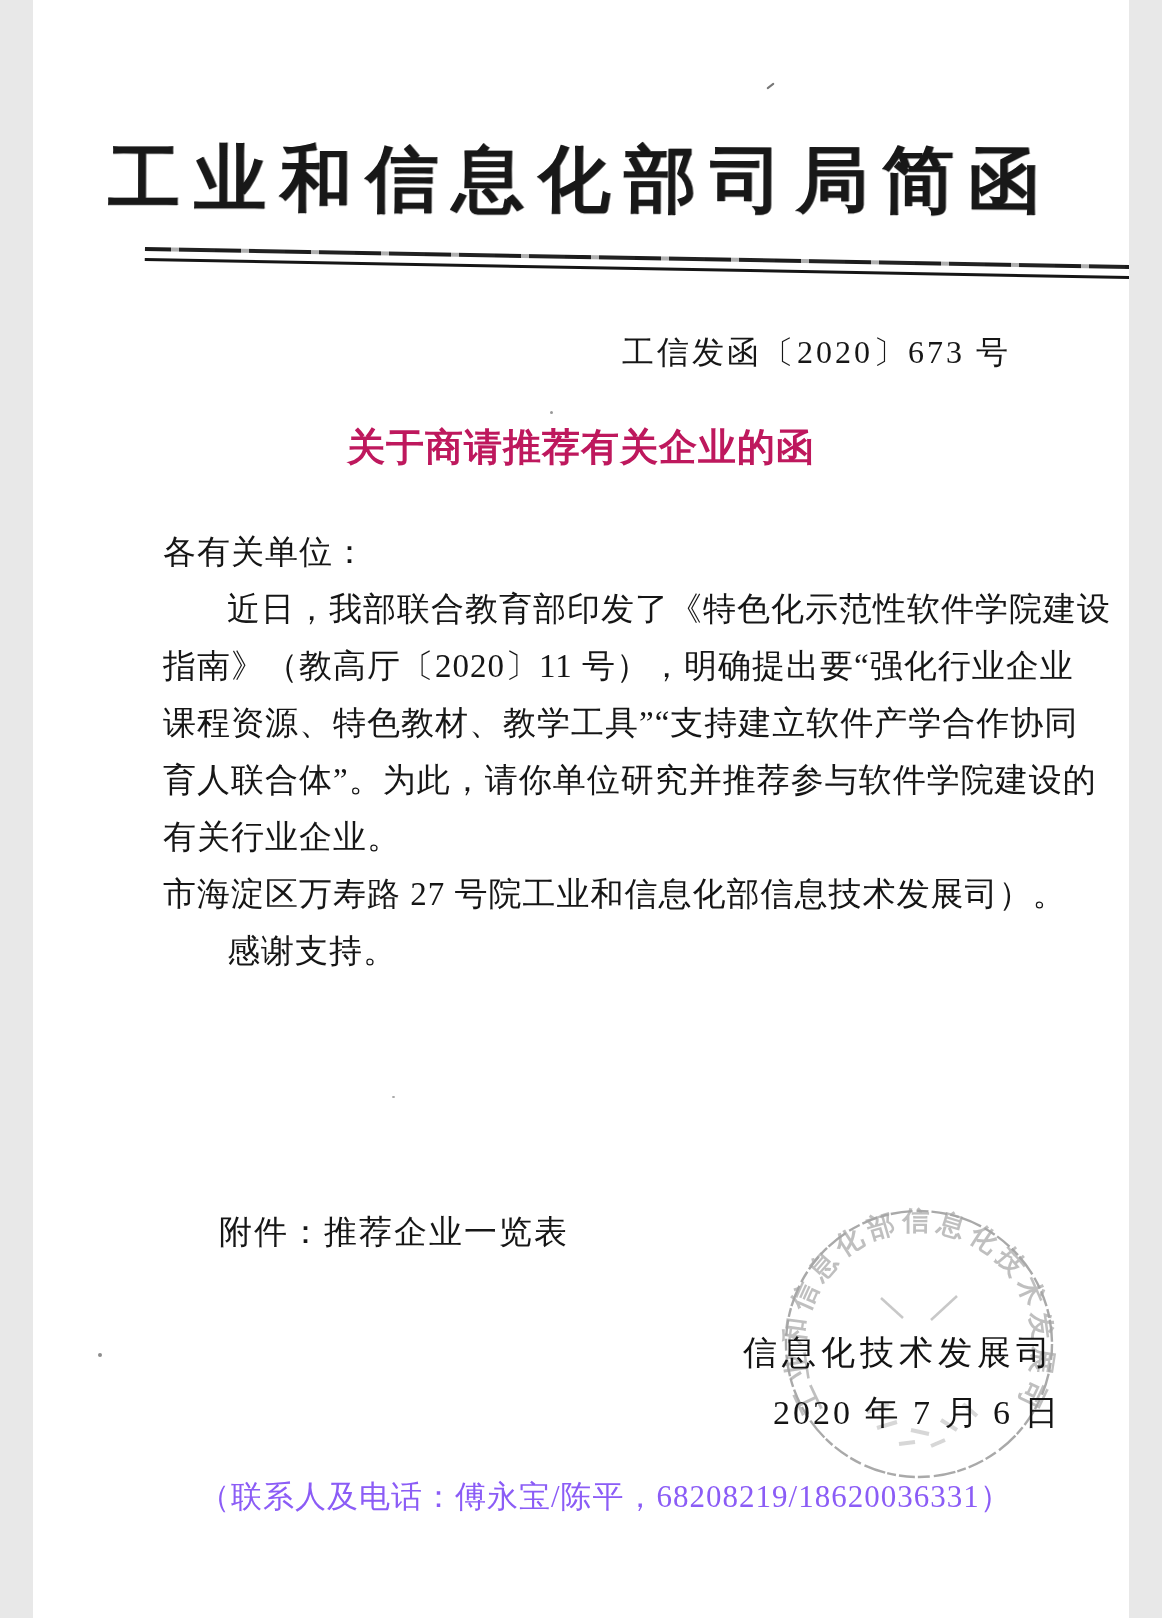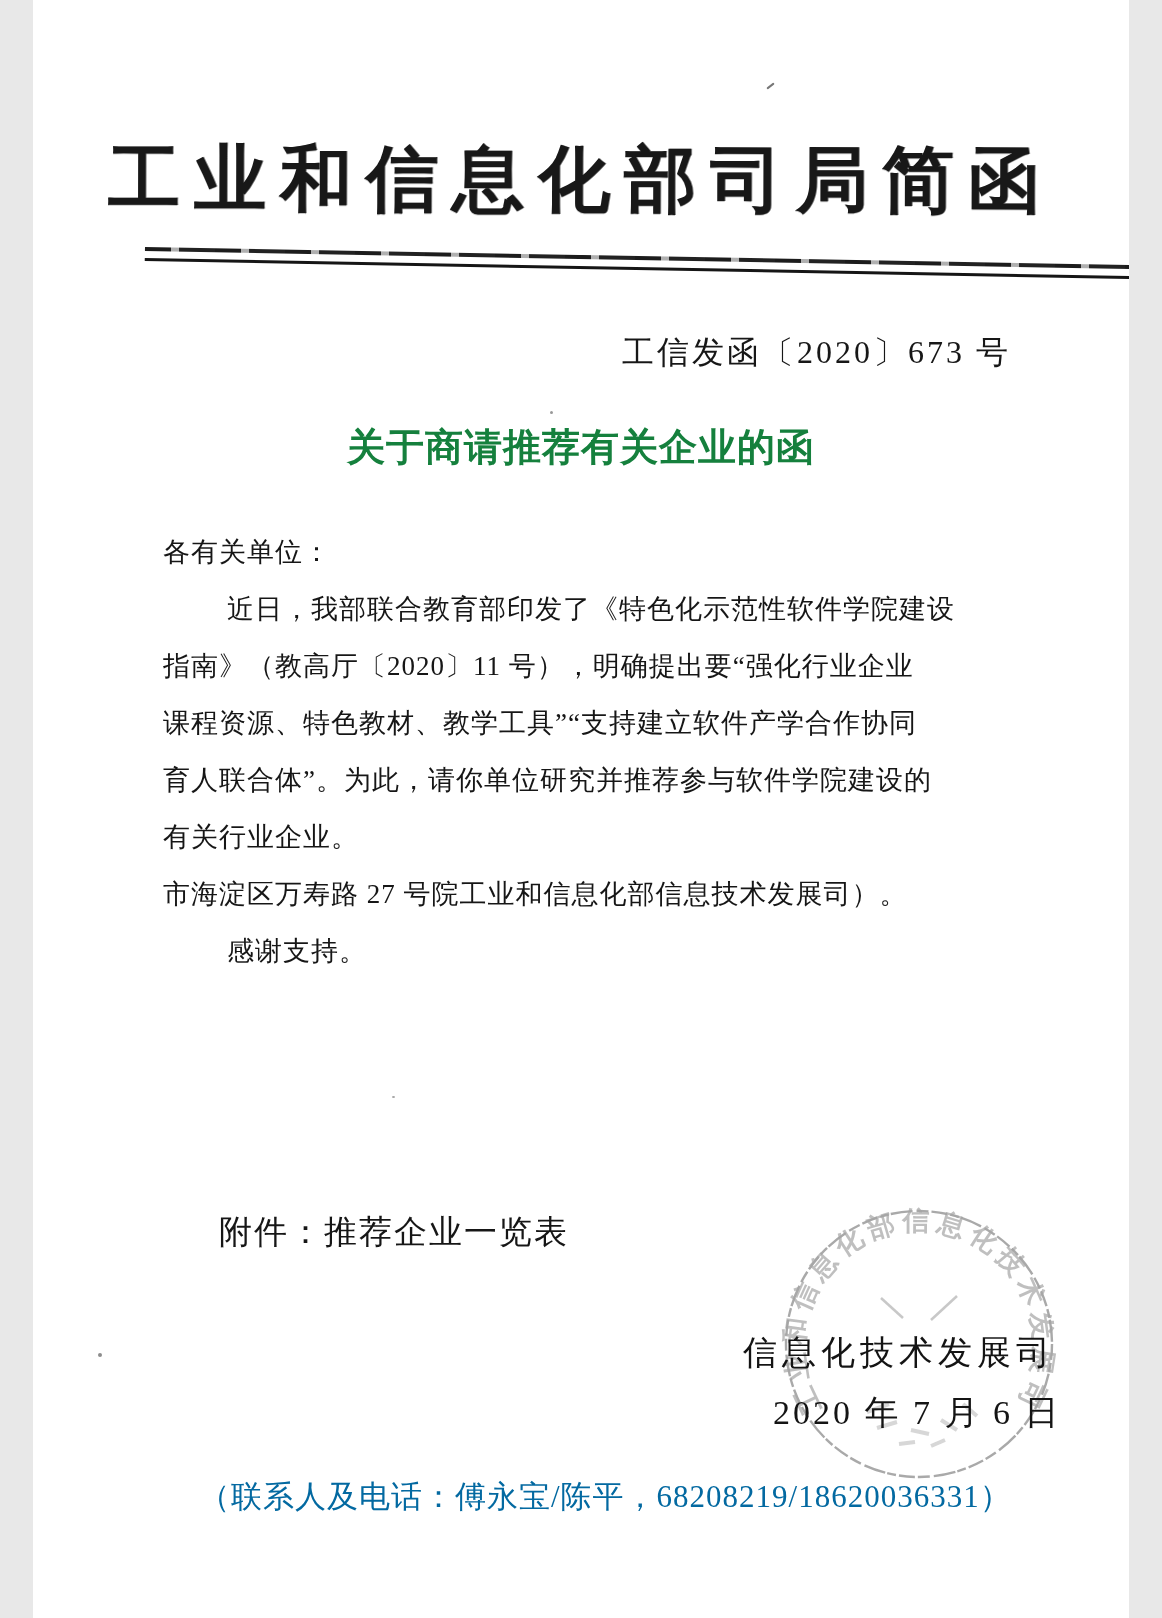--- a/index.html
+++ b/index.html
@@ -28,27 +28,27 @@
   .rule-gap{height:7px;}
   .rule-b{height:3px;background:#161616;}
   
   .doc-number{
     position:absolute;top:331px;right:118px;font-size:32px;letter-spacing:3px;
     white-space:nowrap;color:#171717;
   }
   
   .title{
     position:absolute;top:422px;left:0;right:0;text-align:center;
-    font-size:38px;font-weight:700;letter-spacing:1px;color:#15803d;
+    font-size:38px;font-weight:700;letter-spacing:1px;color:#be185d;
     font-family:"DejaVu Serif", serif;white-space:nowrap;
   }
   
   .body-block{
     position:absolute;left:130px;top:524px;width:915px;
-    font-size:27px;color:#161616;
+    font-size:33px;color:#161616;
   }
   .body-block .line{
     height:57px;line-height:57px;white-space:nowrap;letter-spacing:1px;
   }
   .indent{padding-left:64px;}
   
   .attachment{
     position:absolute;left:186px;top:1210px;font-size:33px;letter-spacing:2px;
     white-space:nowrap;color:#161616;
   }
@@ -61,21 +61,21 @@
     position:absolute;left:710px;top:1330px;z-index:3;
     font-size:34px;letter-spacing:5px;white-space:nowrap;color:#141414;
   }
   .sign-date{
     position:absolute;left:740px;top:1390px;z-index:3;
     font-size:34px;letter-spacing:3px;white-space:nowrap;color:#141414;
   }
   
   .contact{
     position:absolute;left:166px;top:1476px;font-size:31px;letter-spacing:1px;
-    white-space:nowrap;color:#0369a1;
+    white-space:nowrap;color:#8b5cf6;
   }
   
   .speck{position:absolute;background:#8a8a8a;border-radius:50%;}
   .speck.s1{left:733px;top:85px;width:9px;height:2px;border-radius:2px;transform:rotate(-38deg);background:#777;}
   .speck.s2{left:517px;top:411px;width:3px;height:3px;background:#999;}
   .speck.s3{left:65px;top:1353px;width:4px;height:4px;background:#8d8d8d;}
   .speck.s4{left:359px;top:1096px;width:3px;height:2px;background:#a5a5a5;}
 </style>
 </head>
 <body>

